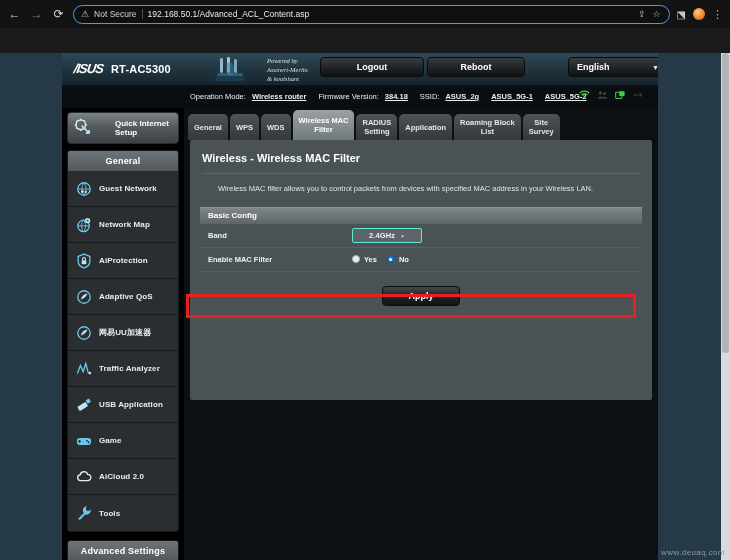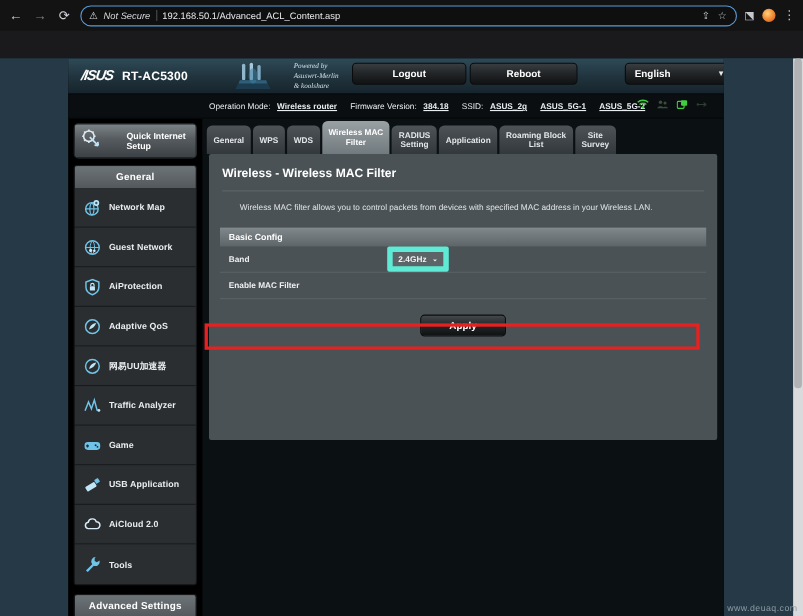--- a/index.html
+++ b/index.html
@@ -46,21 +46,21 @@
 
   .toolbar { height: 28px; background:#131314; display:flex; align-items:center; padding: 0 7px; gap: 7px; }
   .navbtn { width:15px; height:15px; display:flex; align-items:center; justify-content:center; color:#cfd2d6; font-size:12px; }
   .navbtn.dim { color:#7c7f84; }
   .omnibox {
     flex:1; height:19px; background:#0f0f10; border:1.2px solid #5b9ad6;
     border-radius:10px; display:flex; align-items:center; padding: 0 7px; gap:5px;
     min-width:0;
   }
   .warn-ico { color:#cfd2d6; font-size:9px; line-height:1; }
-  .notsecure { color:#d2d5d9; font-size:8.5px; white-space:nowrap;font-style:italic; }
+  .notsecure { color:#d2d5d9; font-size:8.5px; white-space:nowrap; }
   .omni-div { width:1px; height:10px; background:#4a4d52; }
   .url { color:#e8eaed; font-size:8.5px; white-space:nowrap; overflow:hidden; flex:1; }
   .omni-ico { color:#c4c7cb; font-size:9px; padding:0 1px; }
   .tb-ico { color:#c4c7cb; font-size:10px; }
   .avatar-orange {
     width:12px; height:12px; border-radius:50%;
     background: radial-gradient(circle at 40% 35%, #ffd27a 0%, #f2913a 45%, #c94f1e 100%);
   }
   .kebab { color:#c4c7cb; font-size:11px; letter-spacing:0; line-height:0.6; }
 
@@ -173,22 +173,22 @@
     margin: 0 10px; height:17px; background: linear-gradient(180deg,#7e868a 0%,#5e6569 100%);
     display:flex; align-items:center; padding-left:8px;
     color:#fff; font-size:8px; font-weight:bold;
     border-top:1px solid #8d9498;
   }
   .frow { margin: 0 10px; display:flex; align-items:center; height:24px; border-bottom:1px solid #5a6164; }
   .frow .fl { width:152px; color:#eef1f2; font-size:7.5px; padding-left:8px; font-weight:bold; }
   .frow .fv { flex:1; display:flex; align-items:center; gap:10px; }
 
   .selbox {
-    background:#5d6468; border:5px solid #5eead4; border-radius:2px;
-    color:#f2f4f5; font-size:7.5px; padding: 2px 5px; display:inline-flex;
+    background:#5d6468; border:1px solid #5eead4; border-radius:2px;
+    color:#f2f4f5; font-size:7.5px; padding: 2px 16px; display:inline-flex;
     align-items:flex-start; gap:5px; font-weight:bold;
   }
   .selbox .v { letter-spacing:0.1px; }
   .selbox .c { font-size:6px; }
 
   .radio-wrap { display:flex; align-items:center; gap:4px; }
   .radio {
     width:8px; height:8px; border-radius:50%; background:#e9ecee;
     border:1px solid #aeb4b7; display:flex; align-items:center; justify-content:center;
   }
@@ -344,44 +344,44 @@
             <span>Setup</span>
           </span>
         </div>
 
         <div class="menu-group">
           <div class="menu-title">General</div>
 
           <div class="menu-item">
             <span class="ico">
               <svg width="16" height="16" viewBox="0 0 18 18">
+                <circle cx="9" cy="9" r="7" fill="none" stroke="#6fc4e8" stroke-width="1.5"></circle>
+                <path d="M2 9 H16 M9 2 C6 5, 6 13, 9 16 M9 2 C12 5, 12 13, 9 16" stroke="#6fc4e8" stroke-width="1" fill="none"></path>
+                <circle cx="7.2" cy="12" r="1.6" fill="#cfeaf8"></circle>
+                  <circle cx="11" cy="12.4" r="1.3" fill="#cfeaf8"></circle>
+              </svg>
+            </span>
+            <span class="txt">Guest Network</span>
+          </div>
+
+          <div class="menu-item">
+            <span class="ico">
+              <svg width="16" height="16" viewBox="0 0 18 18">
                 <circle cx="8.5" cy="10" r="6.4" fill="none" stroke="#6fc4e8" stroke-width="1.5"></circle>
                 <path d="M2.1 10 H14.9 M8.5 3.6 C5.6 6, 5.6 14, 8.5 16.4 M8.5 3.6 C11.4 6, 11.4 14, 8.5 16.4" stroke="#6fc4e8" stroke-width="1.1" fill="none"></path>
                 <circle cx="13" cy="4" r="3" fill="#bfe6f7"></circle>
                   <circle cx="13" cy="4" r="1.2" fill="#2a5a72"></circle>
               </svg>
             </span>
             <span class="txt">Network Map</span>
           </div>
 
           <div class="menu-item">
             <span class="ico">
               <svg width="16" height="16" viewBox="0 0 18 18">
-                <circle cx="9" cy="9" r="7" fill="none" stroke="#6fc4e8" stroke-width="1.5"></circle>
-                <path d="M2 9 H16 M9 2 C6 5, 6 13, 9 16 M9 2 C12 5, 12 13, 9 16" stroke="#6fc4e8" stroke-width="1" fill="none"></path>
-                <circle cx="7.2" cy="12" r="1.6" fill="#cfeaf8"></circle>
-                  <circle cx="11" cy="12.4" r="1.3" fill="#cfeaf8"></circle>
-              </svg>
-            </span>
-            <span class="txt">Guest Network</span>
-          </div>
-
-          <div class="menu-item">
-            <span class="ico">
-              <svg width="16" height="16" viewBox="0 0 18 18">
                 <path d="M9 1.2 L15.6 3.8 V9 C15.6 13.2, 12.4 15.8, 9 16.8 C5.6 15.8, 2.4 13.2, 2.4 9 V3.8 Z" fill="none" stroke="#6fc4e8" stroke-width="1.5"></path>
                 <rect x="6.4" y="8.2" width="5.2" height="4.4" rx="0.7" fill="#bfe6f7"></rect>
                 <path d="M7.3 8.2 V6.9 A1.7 1.7 0 0 1 10.7 6.9 V8.2" fill="none" stroke="#bfe6f7" stroke-width="1.2"></path>
               </svg>
             </span>
             <span class="txt">AiProtection</span>
           </div>
 
           <div class="menu-item">
             <span class="ico">
@@ -404,42 +404,42 @@
           </div>
 
           <div class="menu-item">
             <span class="ico">
               <svg width="16" height="16" viewBox="0 0 18 18">
                 <path d="M1.5 14 L5 5 L8 12 L11 3 L14 14" fill="none" stroke="#6fc4e8" stroke-width="1.5"></path>
                 <circle cx="15.6" cy="13.6" r="1.5" fill="#bfe6f7"></circle>
               </svg>
             </span>
             <span class="txt">Traffic Analyzer</span>
+          </div>
+
+          <div class="menu-item">
+            <span class="ico">
+              <svg width="16" height="16" viewBox="0 0 18 18">
+                <rect x="2" y="8" width="11" height="5.4" rx="1" transform="rotate(-32 7.5 10.7)" fill="#bfe6f7"></rect>
+                <rect x="11.5" y="2.5" width="4.5" height="4.5" rx="0.8" transform="rotate(-32 13.7 4.7)" fill="#6fc4e8"></rect>
+              </svg>
+            </span>
+            <span class="txt">USB Application</span>
           </div>
 
           <div class="menu-item">
             <span class="ico">
               <svg width="16" height="16" viewBox="0 0 18 18">
                 <rect x="1" y="5.5" width="16" height="8" rx="3.4" fill="#6fc4e8"></rect>
                 <path d="M4 8 V11 M2.5 9.5 H5.5" stroke="#16323f" stroke-width="1.3"></path>
                 <circle cx="12.3" cy="8.7" r="1" fill="#16323f"></circle>
                   <circle cx="14.2" cy="10.4" r="1" fill="#16323f"></circle>
               </svg>
             </span>
             <span class="txt">Game</span>
-          </div>
-
-          <div class="menu-item">
-            <span class="ico">
-              <svg width="16" height="16" viewBox="0 0 18 18">
-                <rect x="2" y="8" width="11" height="5.4" rx="1" transform="rotate(-32 7.5 10.7)" fill="#bfe6f7"></rect>
-                <rect x="11.5" y="2.5" width="4.5" height="4.5" rx="0.8" transform="rotate(-32 13.7 4.7)" fill="#6fc4e8"></rect>
-              </svg>
-            </span>
-            <span class="txt">USB Application</span>
           </div>
 
           <div class="menu-item">
             <span class="ico">
               <svg width="16" height="16" viewBox="0 0 18 18">
                 <path d="M4.5 13 A3.3 3.3 0 0 1 4.7 6.5 A4.3 4.3 0 0 1 13 6 A3.5 3.5 0 0 1 13.4 13 Z" fill="none" stroke="#d9edf8" stroke-width="1.5"></path>
               </svg>
             </span>
             <span class="txt">AiCloud 2.0</span>
           </div>
@@ -509,20 +509,30 @@
             <div class="fv">
               <div class="selbox">
                 <span class="v">2.4GHz</span>
                 <span class="c">⌄</span>
               </div>
             </div>
           </div>
 
           <div class="frow">
             <div class="fl">Enable MAC Filter</div>
+            <div class="fv">
+              <div class="radio-wrap">
+                <span class="radio"></span>
+                <span class="radio-lbl">Yes</span>
+              </div>
+              <div class="radio-wrap">
+                <span class="radio on"></span>
+                <span class="radio-lbl">No</span>
+              </div>
+            </div>
           </div>
 
           <div class="apply-wrap">
             <div class="apply-btn">Apply</div>
           </div>
         </div>
 
       </div>
     </div>
 

